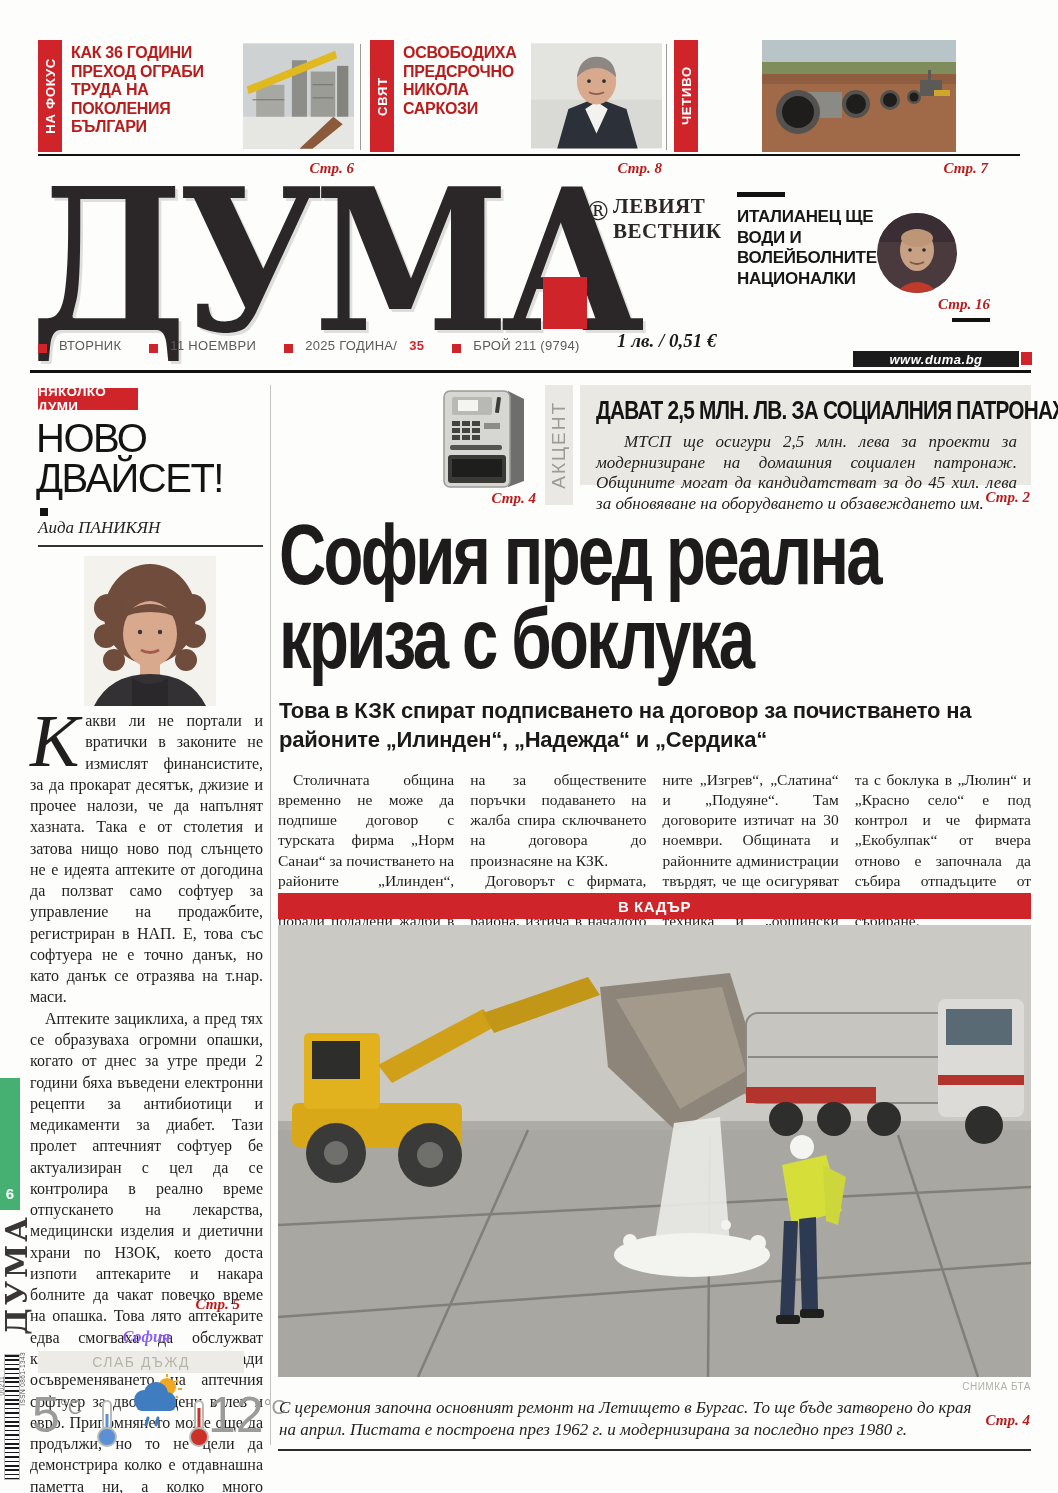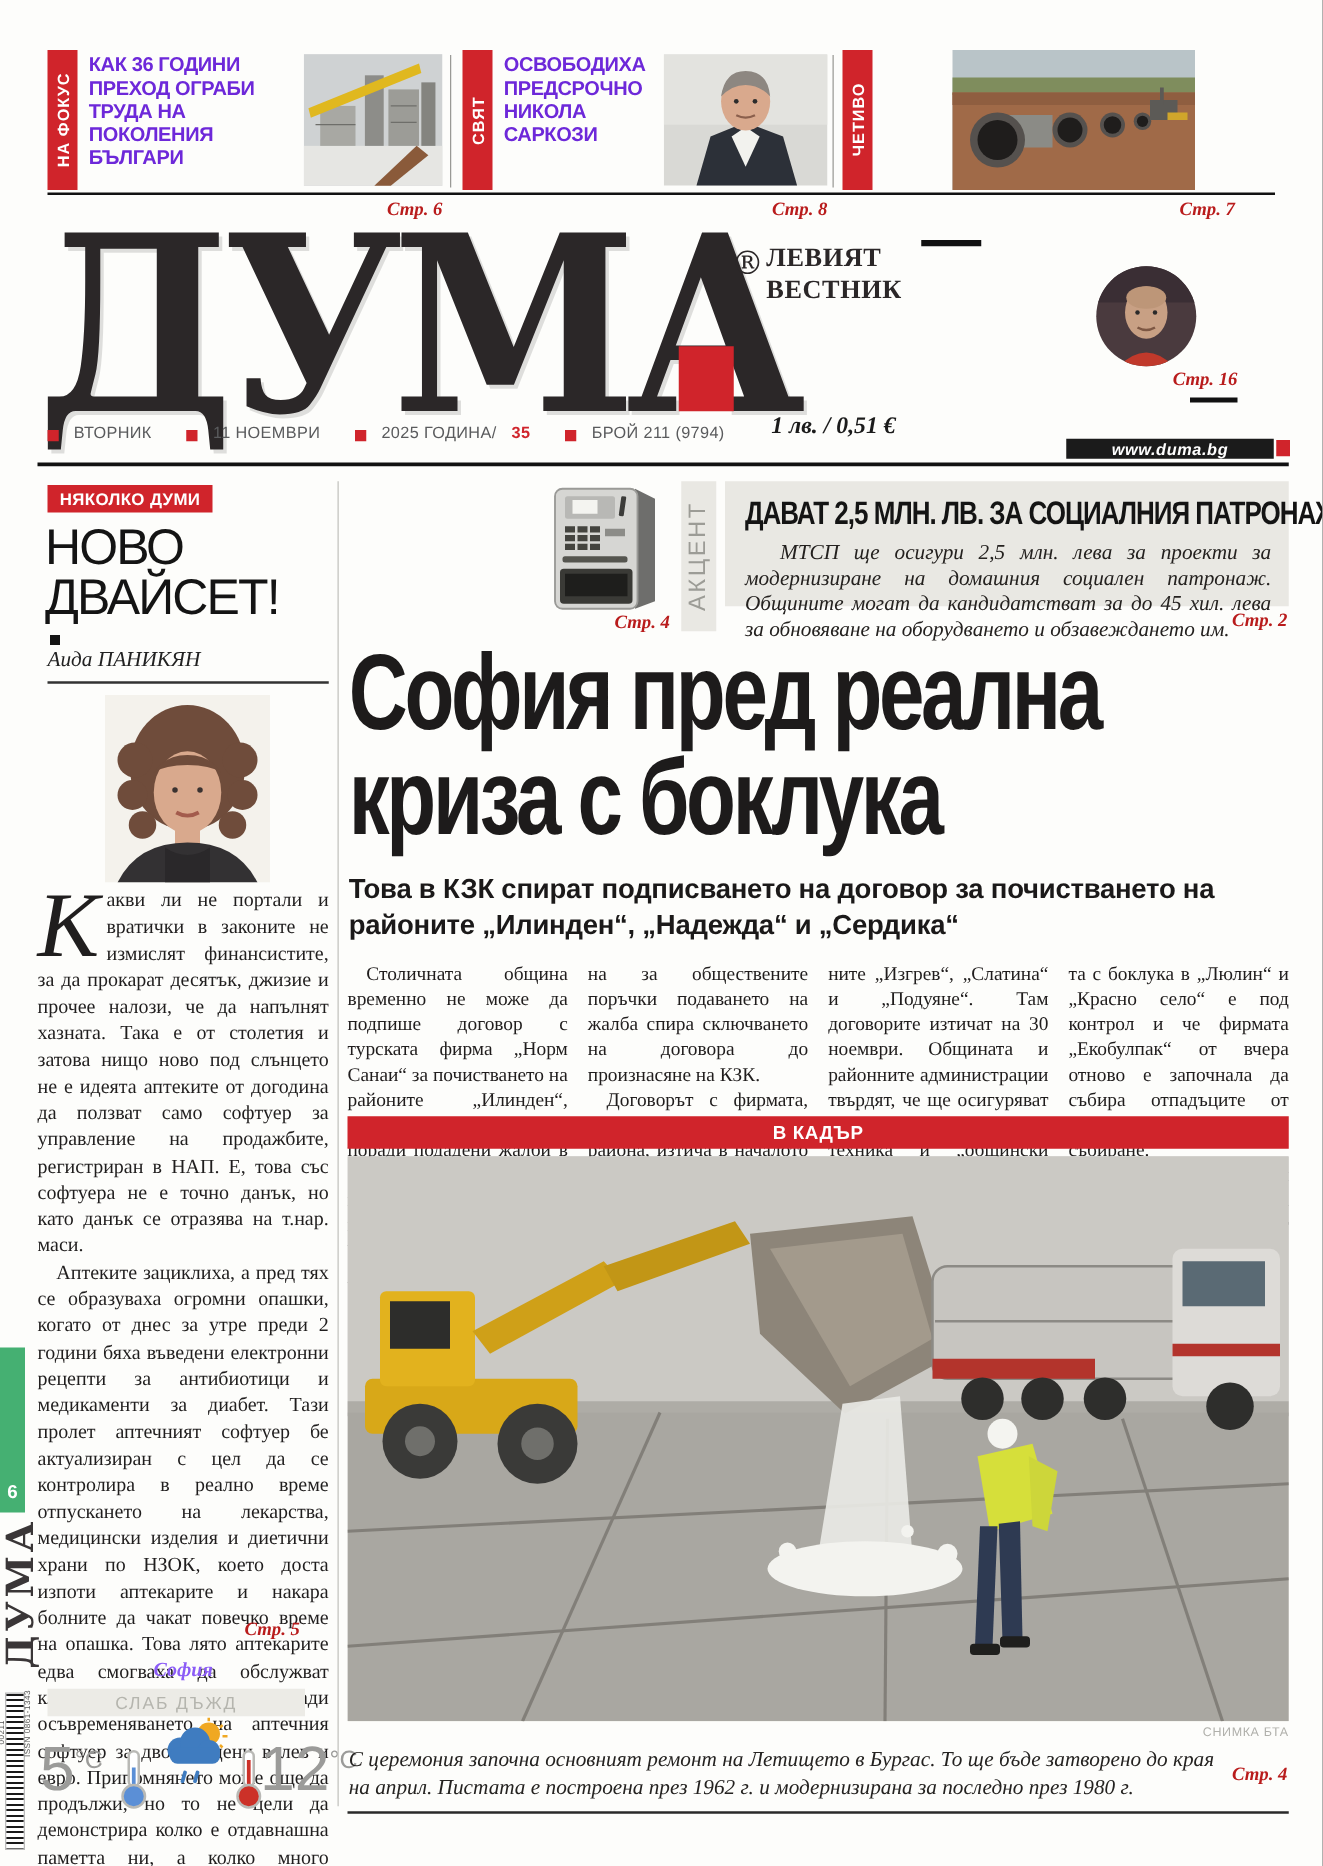--- a/index.html
+++ b/index.html
@@ -4,21 +4,21 @@
 <style>
   html,body{margin:0;padding:0;background:#777;}
   .page{position:relative;width:1058px;height:1493px;margin:0 auto;background:#fdfdfb;
         font-family:"Liberation Serif",serif;color:#1e1c1c;overflow:hidden;}
   .abs{position:absolute;}
   
   .banner{position:absolute;top:40px;height:112px;display:flex;align-items:stretch;}
   .tagbar{width:24px;background:#d0242b;display:flex;align-items:center;justify-content:center;flex:none;}
   .tagbar span{writing-mode:vertical-rl;transform:rotate(180deg);color:#fff;
         font-family:"Liberation Sans",sans-serif;font-weight:bold;font-size:13px;letter-spacing:.8px;white-space:nowrap;}
-  .bhead{font-family:"Liberation Sans",sans-serif;font-weight:bold;color:#6d28d9;
+  .bhead{font-family:"Liberation Sans",sans-serif;font-weight:bold;color:#b91c1c;
         font-size:16px;line-height:1.16;letter-spacing:-.3px;padding:4px 4px 0 9px;}
   .bphoto{flex:1 1 auto;align-self:center;}
   .vdiv{position:absolute;width:1px;background:#9a9a96;}
   .banner-rule{position:absolute;left:38px;top:154px;width:982px;height:2px;background:#111;}
   .pref{position:absolute;font-family:"Liberation Serif",serif;font-style:italic;font-weight:bold;
         font-size:15px;color:#b91c1c;text-align:right;}
   
   .mast-title{position:absolute;left:30px;top:183px;font-family:"DejaVu Serif",serif;font-weight:bold;
         font-size:196px;line-height:.8;letter-spacing:-9px;color:#2b2728;transform:scaleX(.9);transform-origin:0 0;
         text-shadow:3px 3px 0 rgba(0,0,0,.12);white-space:nowrap;}
@@ -33,21 +33,21 @@
   .red-num{color:#d0242b;font-weight:bold;}
   .price{position:absolute;left:617px;top:330px;font-style:italic;font-weight:bold;font-size:19px;color:#1b1b1b;}
   .sitebar{position:absolute;left:853px;top:351px;width:166px;height:16px;background:#1b1b1b;color:#fff;
         display:flex;align-items:center;justify-content:center;font-family:"Liberation Sans",sans-serif;
         font-weight:bold;font-style:italic;font-size:13px;letter-spacing:.5px;}
   .main-rule{position:absolute;left:30px;top:370px;width:1001px;height:3px;background:#111;}
   .promo-head{position:absolute;left:737px;top:207px;width:152px;font-family:"Liberation Sans",sans-serif;
         font-weight:bold;font-size:17px;line-height:1.22;letter-spacing:-.3px;color:#171717;}
   .dash{position:absolute;background:#111;}
   
-  .kicker{position:absolute;left:38px;top:388px;width:132px;height:22px;background:#d0242b;color:#fff;
+  .kicker{position:absolute;left:38px;top:388px;width:100px;height:22px;background:#d0242b;color:#fff;
         font-family:"Liberation Sans",sans-serif;font-weight:bold;font-size:13.5px;display:flex;
         align-items:center;justify-content:center;letter-spacing:.3px;}
   .op-title{position:absolute;left:36px;top:418px;width:210px;font-family:"Liberation Sans",sans-serif;
         font-weight:normal;font-size:40px;line-height:1.0;letter-spacing:-1.5px;color:#141414;}
   .op-bullet{position:absolute;left:40px;top:508px;width:8px;height:8px;background:#141414;}
   .op-author{position:absolute;left:38px;top:518px;font-style:italic;font-size:17px;color:#222;}
   .op-rule{position:absolute;left:38px;top:545px;width:225px;height:2px;background:#333;}
   .op-body{position:absolute;left:30px;top:710px;width:233px;font-size:16px;line-height:1.33;color:#201e1e;}
   .op-body p{margin:0;text-align:justify;}
   .op-body p + p{text-indent:15px;}
@@ -179,20 +179,21 @@
   <div class="pref" style="left:238px;top:160px;width:116px;">Стр. 6</div>
   <div class="pref" style="left:560px;top:160px;width:102px;">Стр. 8</div>
   <div class="pref" style="left:888px;top:160px;width:100px;">Стр. 7</div>
 
   <div class="mast-title">ДУМА</div>
   <div class="mast-reg">®</div>
   <div class="tagline" style="width:110px;">ЛЕВИЯТ ВЕСТНИК</div>
   <div class="abs redsq" style="left:543px;top:277px;width:44px;height:52px;"></div>
 
   <div class="dash" style="left:737px;top:192px;width:48px;height:5px;"></div>
+  <div class="promo-head">ИТАЛИАНЕЦ ЩЕ ВОДИ И ВОЛЕЙБОЛНИТЕ НАЦИОНАЛКИ</div>
   <svg class="abs" style="left:876px;top:212px;" width="82" height="82" viewBox="0 0 82 82">
     <defs>
         <clipPath id="cc">
           <circle cx="41" cy="41" r="40"></circle>
         </clipPath>
       </defs>
     <g clip-path="url(#cc)">
       <rect width="82" height="82" fill="#4a3a3e"></rect>
       <rect x="0" y="0" width="82" height="30" fill="#3a2e34"></rect>
       <ellipse cx="41" cy="38" rx="17" ry="21" fill="#c8a084"></ellipse>

